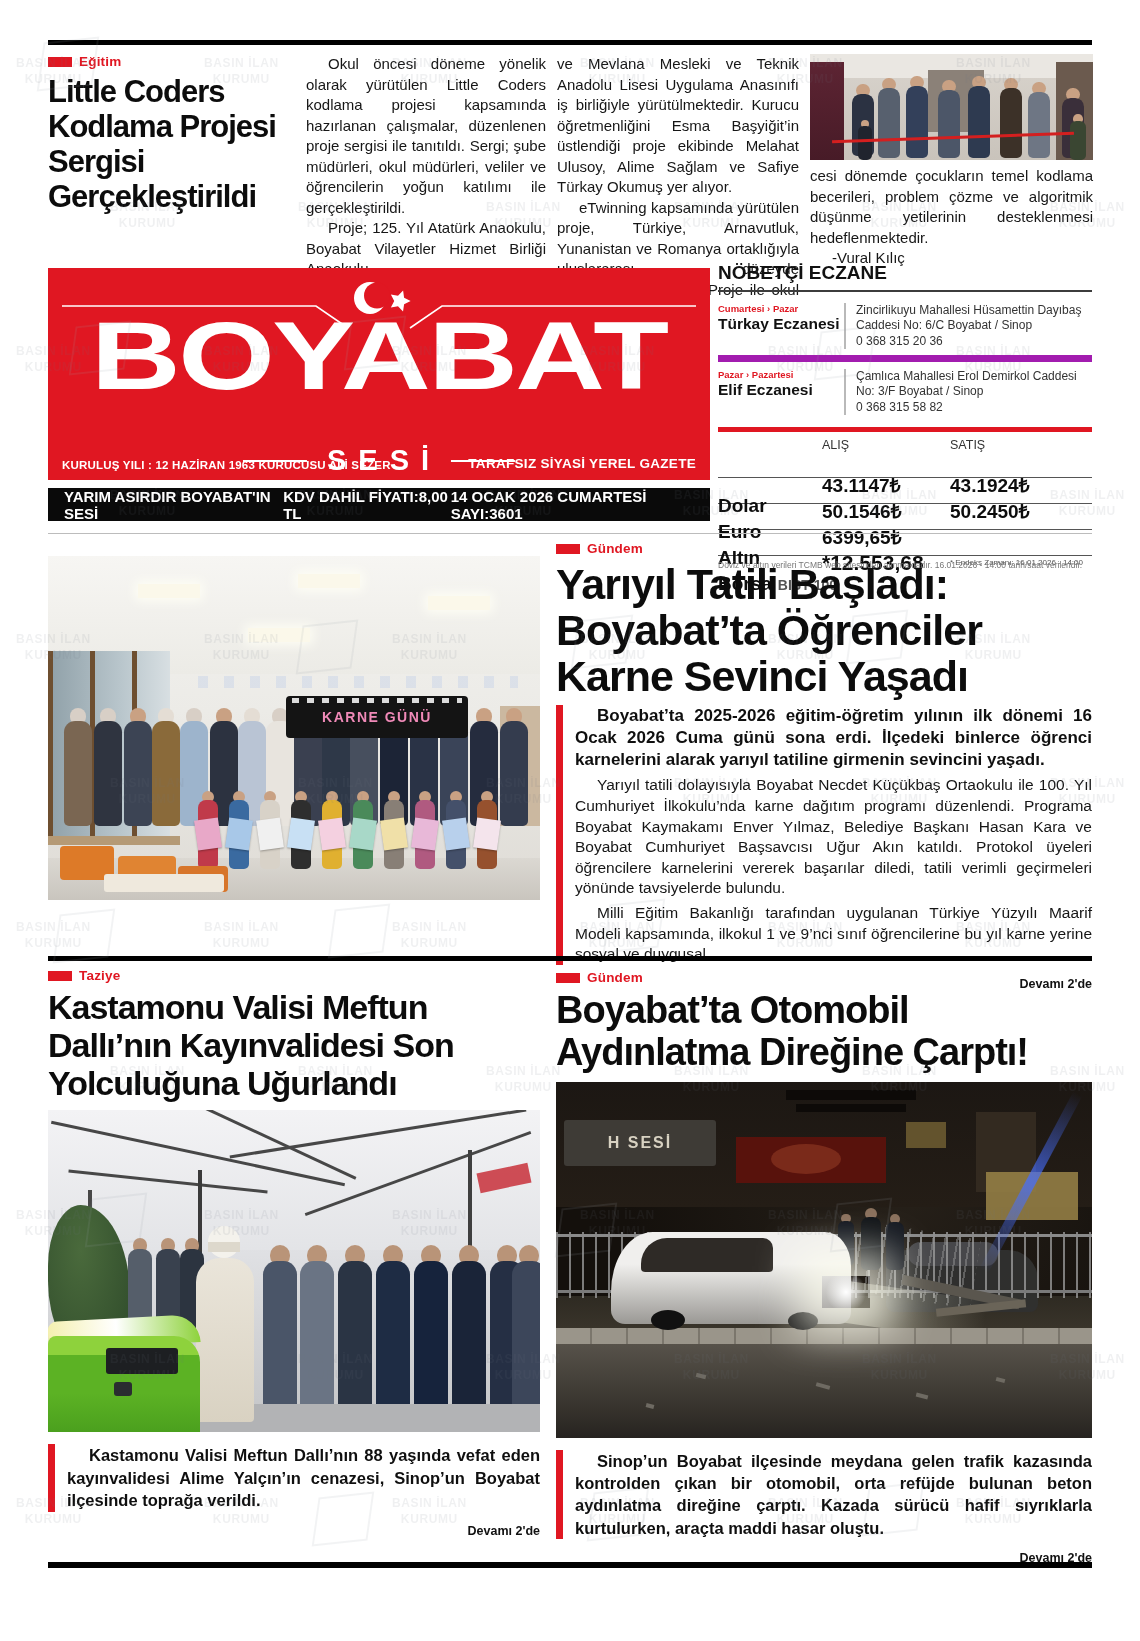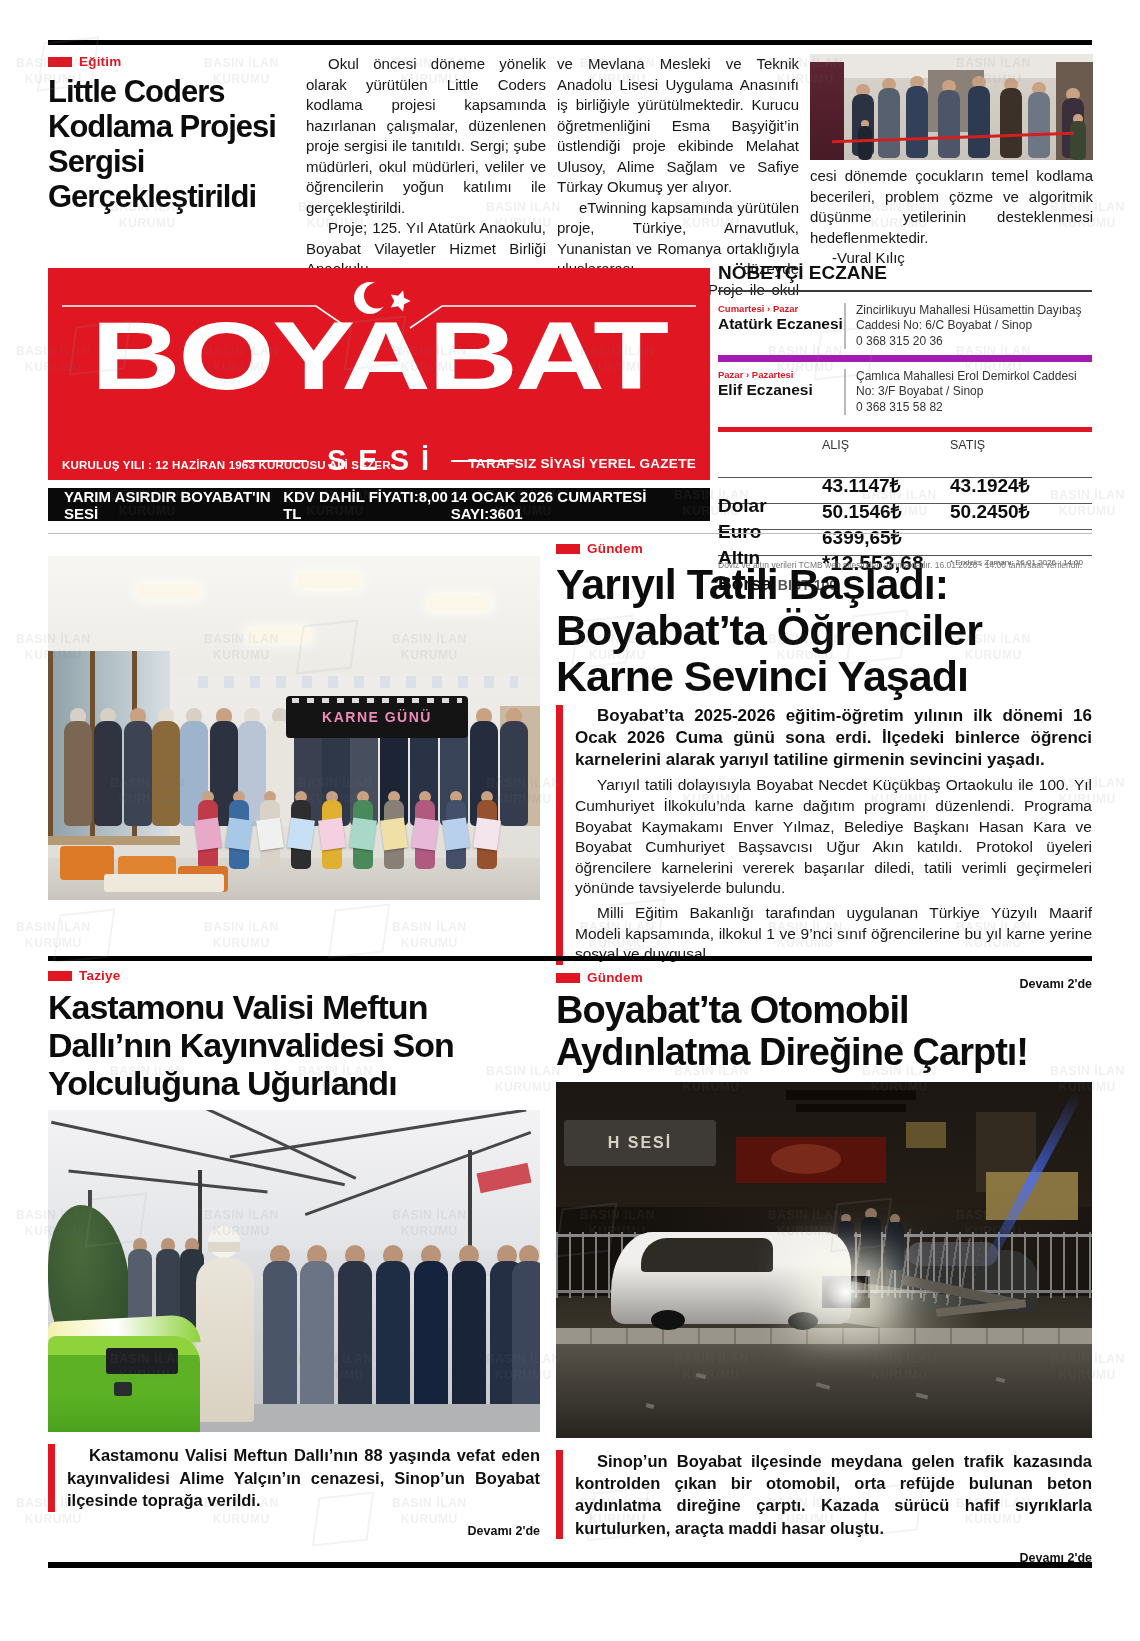--- a/index.html
+++ b/index.html
@@ -183,21 +183,21 @@
     <span>14 OCAK 2026 CUMARTESİ SAYI:3601</span>
   </div>
 
   <div class="pharm">
     <div class="pharm-title">NÖBETÇİ ECZANE</div>
     <div class="pharm-rule"></div>
 
     <div class="pharm-entry">
       <div>
         <div class="pharm-days">Cumartesi › Pazar</div>
-        <div class="pharm-name">Atatürk Eczanesi</div>
+        <div class="pharm-name">Türkay Eczanesi</div>
       </div>
       <div class="pharm-right">
         <div>Zincirlikuyu Mahallesi Hüsamettin Dayıbaş Caddesi No: 6/C Boyabat / Sinop</div>
         <div>0 368 315 20 36</div>
       </div>
     </div>
 
     <div class="pharm-entry" style="border-bottom:none;">
       <div>
         <div class="pharm-days">Pazar › Pazartesi</div>

